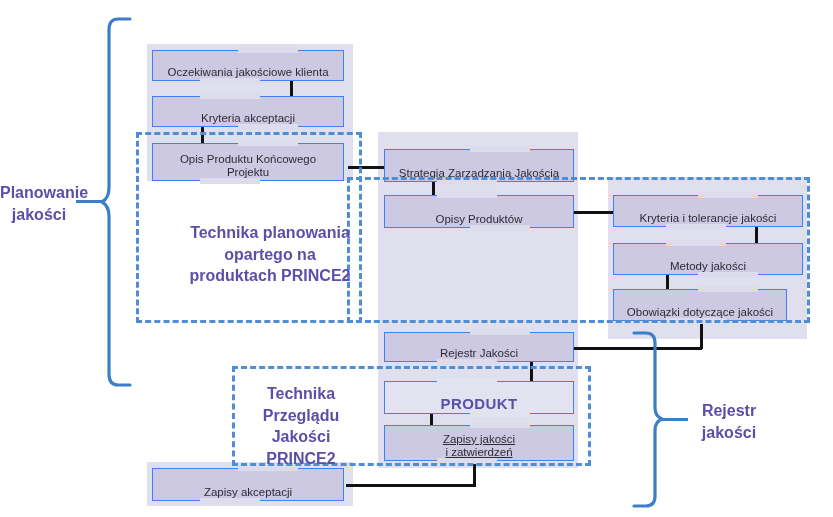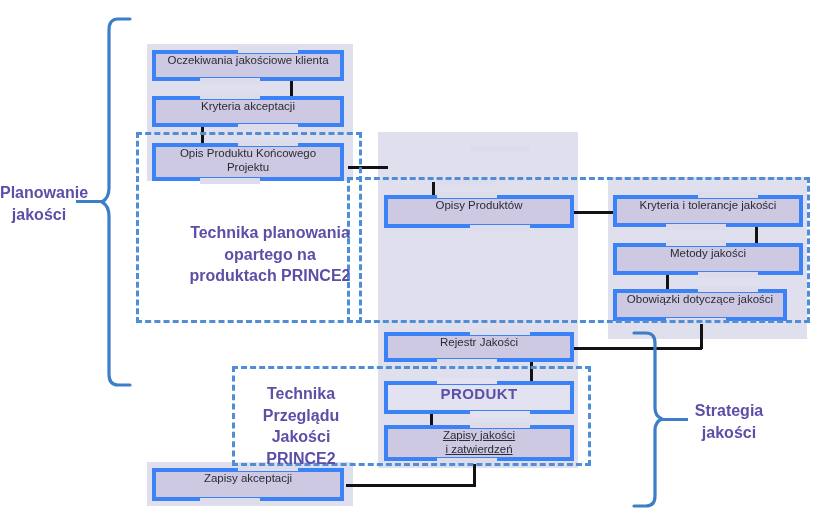--- a/index.html
+++ b/index.html
@@ -6,24 +6,24 @@
   html,body{margin:0;padding:0;background:#ffffff;}
   body{font-family:"Liberation Sans",sans-serif;}
   #stage{position:relative;width:833px;height:517px;background:#fff;overflow:hidden;}
 
   
   .band{position:absolute;background:#e0dfee;}
 
   
   .node{
     position:absolute;
-    border:4px solid #3b82f6;
+    border:1px solid #3b82f6;
     background:#cdc9e2;
     box-sizing:border-box;
-    display:flex;align-items:flex-start;justify-content:center;
+    display:flex;align-items:flex-end;justify-content:center;
     text-align:center;
     font-size:11.5px;
     color:#2b2b33;
     line-height:1.18;
     z-index:6;
   }
   .node.light{background:#e3e2f0;}
   .node.emph{
     color:#5b4fa8;font-weight:bold;font-size:15px;letter-spacing:.4px;
   }
@@ -109,20 +109,23 @@
 
   <div class="node" style="left:152px;top:96px;width:192px;height:31px;">
     <span>Kryteria akceptacji</span>
   </div>
 
   <div class="node" style="left:152px;top:143px;width:192px;height:38px;">
     <span style="white-space:pre-line;">Opis Produktu Końcowego
 Projektu</span>
   </div>
 
+  <div class="node" style="left:384px;top:149px;width:190px;height:33px;">
+    <span>Strategia Zarządzania Jakością</span>
+  </div>
 
   <div class="node" style="left:384px;top:195px;width:190px;height:33px;">
     <span>Opisy Produktów</span>
   </div>
 
   <div class="node" style="left:613px;top:243px;width:190px;height:32px;">
     <span>Metody jakości</span>
   </div>
 
   <div class="node" style="left:613px;top:195px;width:190px;height:32px;">
@@ -203,16 +206,16 @@
     <path d="M30 3 H18 Q9 3 9 14 V172 Q9 182 2 186 Q9 190 9 200 V358 Q9 369 18 369 H30" stroke="#3d7ec9" stroke-width="3.2" fill="none" stroke-linejoin="round" stroke-linecap="round"></path>
   </svg>
   <div class="leader" style="left:76px;top:200px;width:28px;"></div>
   <div class="cap side" style="left:0px;top:182px;width:78px;">Planowanie
 jakości</div>
 
   <svg class="brace" style="left:628px;top:330px;width:36px;height:180px;" viewBox="0 0 36 180" fill="none">
     <path d="M6 3 H18 Q27 3 27 13 V78 Q27 86 34 89 Q27 92 27 100 V166 Q27 176 18 176 H6" stroke="#3d7ec9" stroke-width="3.2" fill="none" stroke-linejoin="round" stroke-linecap="round"></path>
   </svg>
   <div class="leader" style="left:660px;top:418px;width:28px;"></div>
-  <div class="cap side" style="left:686px;top:400px;width:86px;text-align:center;">Strategia
+  <div class="cap side" style="left:686px;top:400px;width:86px;text-align:center;">Rejestr
 jakości</div>
 
 </div>
 
 </body></html>

